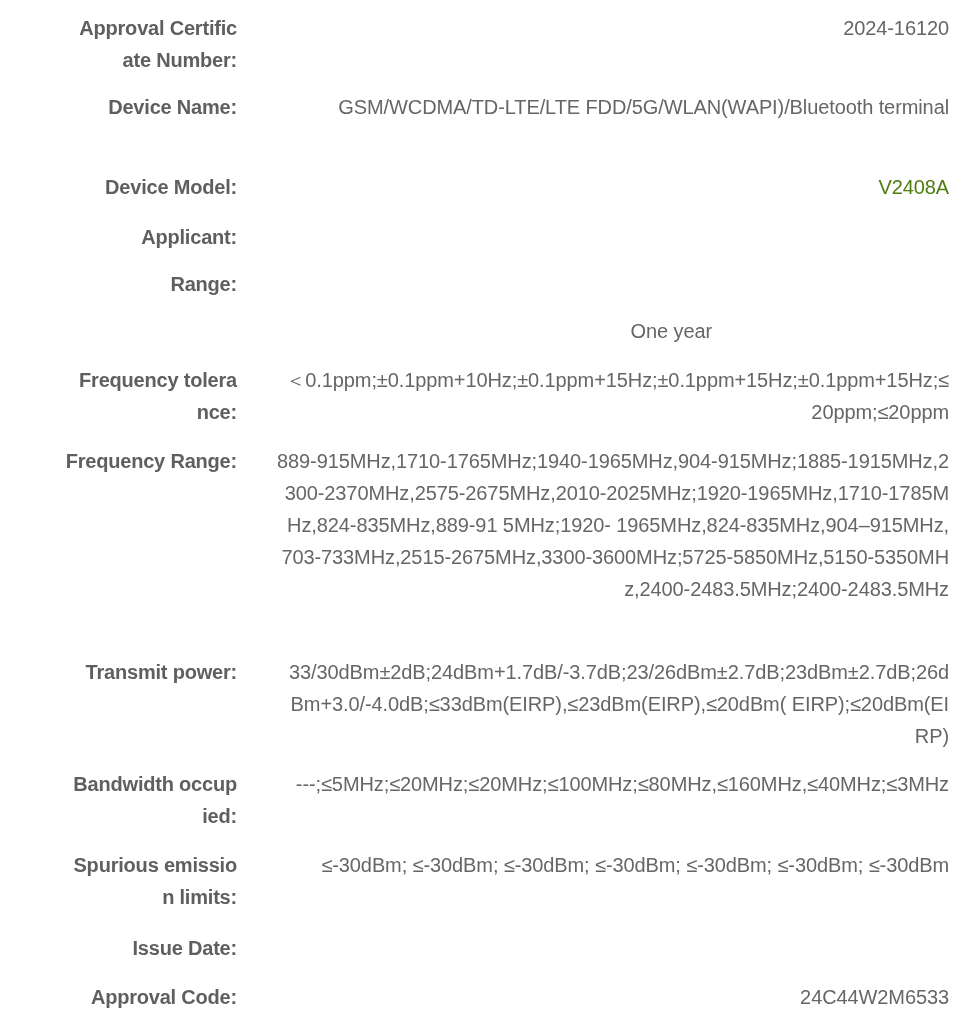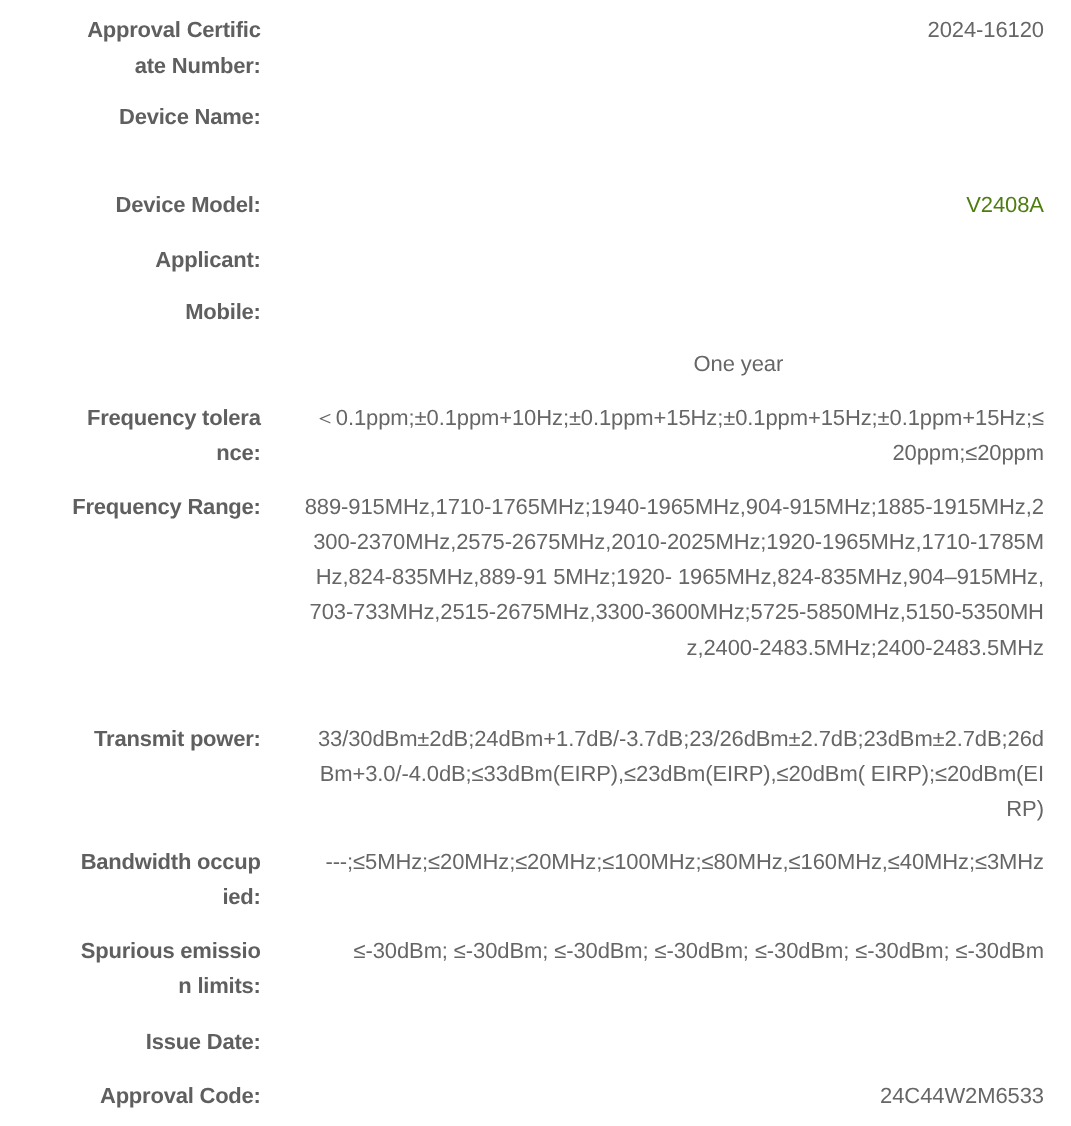--- a/index.html
+++ b/index.html
@@ -58,33 +58,34 @@
 
 <div class="cert">
 
   <div class="row" style="top:12px">
     <div class="label"><span>Approval Certific</span><br><span>ate Number:</span></div>
     <div class="value">2024-16120</div>
   </div>
 
   <div class="row" style="top:91px">
     <div class="label">Device Name:</div>
+    <div class="value">GSM/WCDMA/TD-LTE/LTE FDD/5G/WLAN(WAPI)/Bluetooth terminal</div>
   </div>
 
   <div class="row" style="top:171px">
     <div class="label">Device Model:</div>
     <div class="value red">V2408A</div>
   </div>
 
   <div class="row" style="top:221px">
     <div class="label">Applicant:</div>
   </div>
 
   <div class="row" style="top:268px">
-    <div class="label">Mobile:</div>
+    <div class="label">Range:</div>
     <div class="value"></div>
   </div>
 
   <div class="row" style="top:315px">
     <div class="value">One year</div>
   </div>
 
   <div class="row" style="top:364px">
     <div class="label"><span>Frequency tolera</span><br><span>nce:</span></div>
     <div class="value">＜0.1ppm;±0.1ppm+10Hz;±0.1ppm+15Hz;±0.1ppm+15Hz;±0.1ppm+15Hz;≤20ppm;≤20ppm</div>

